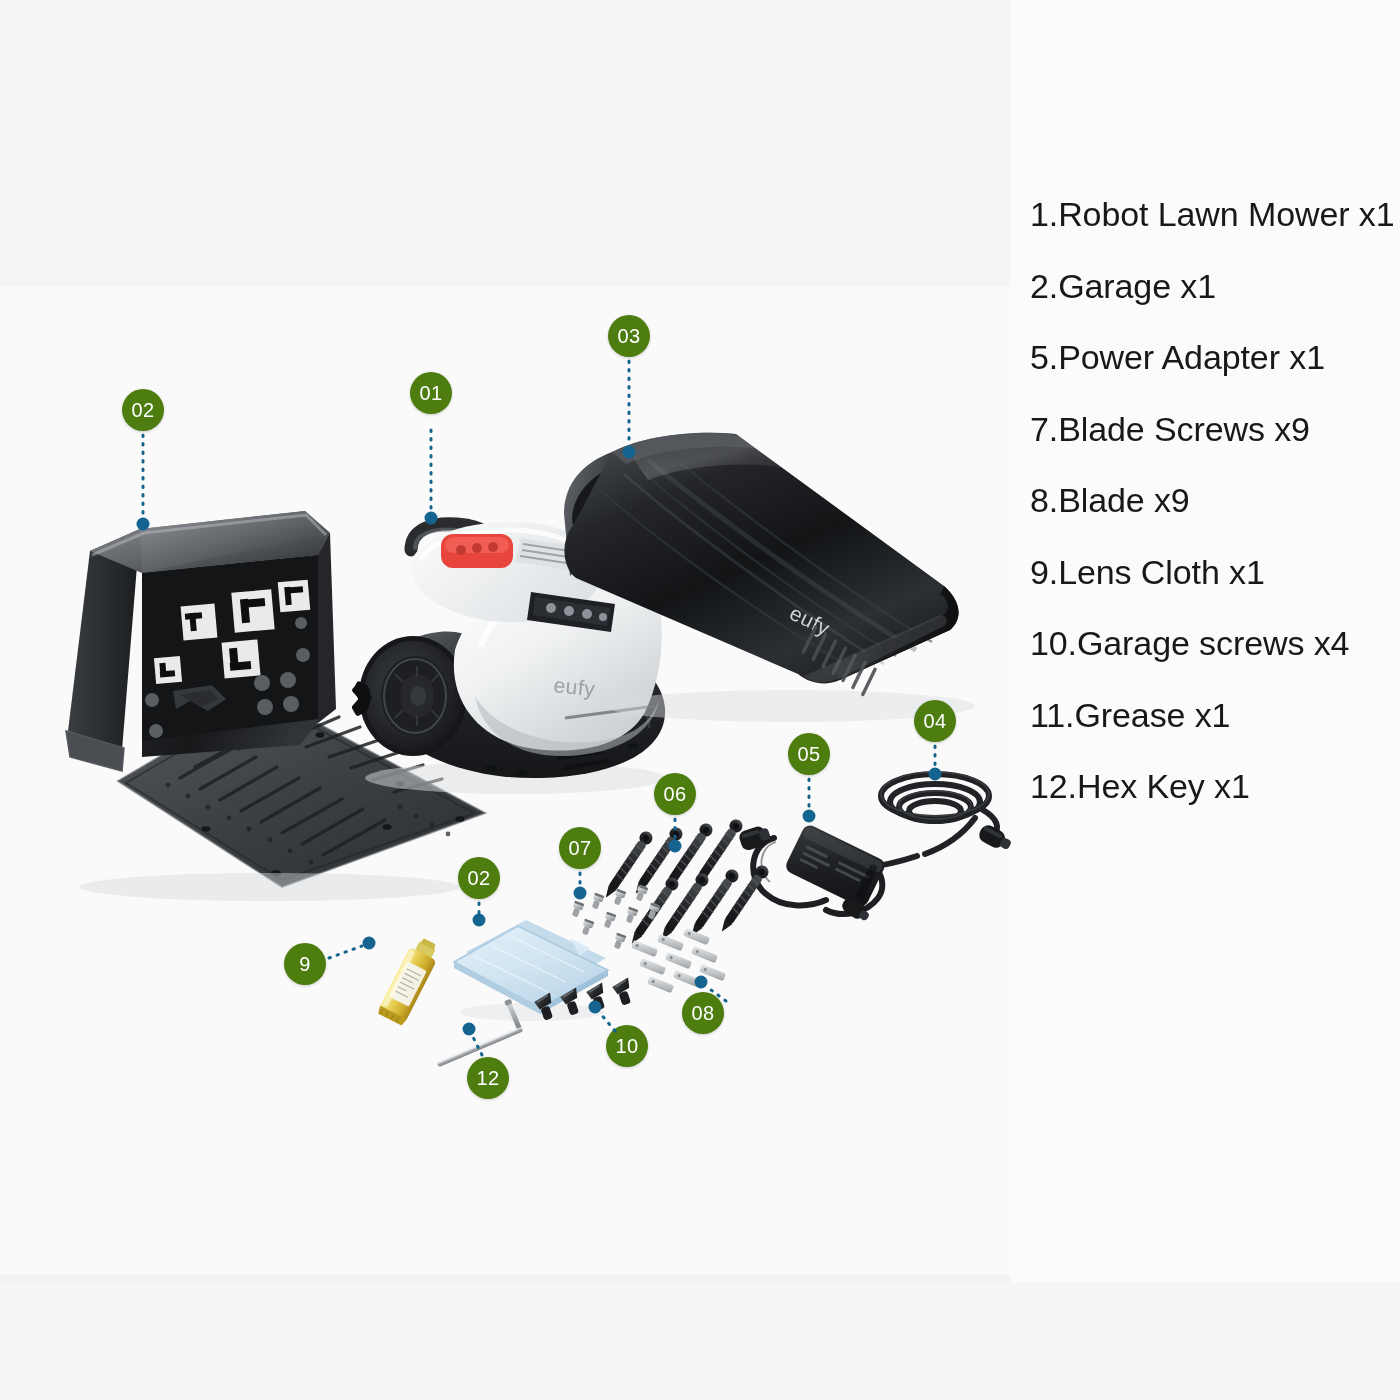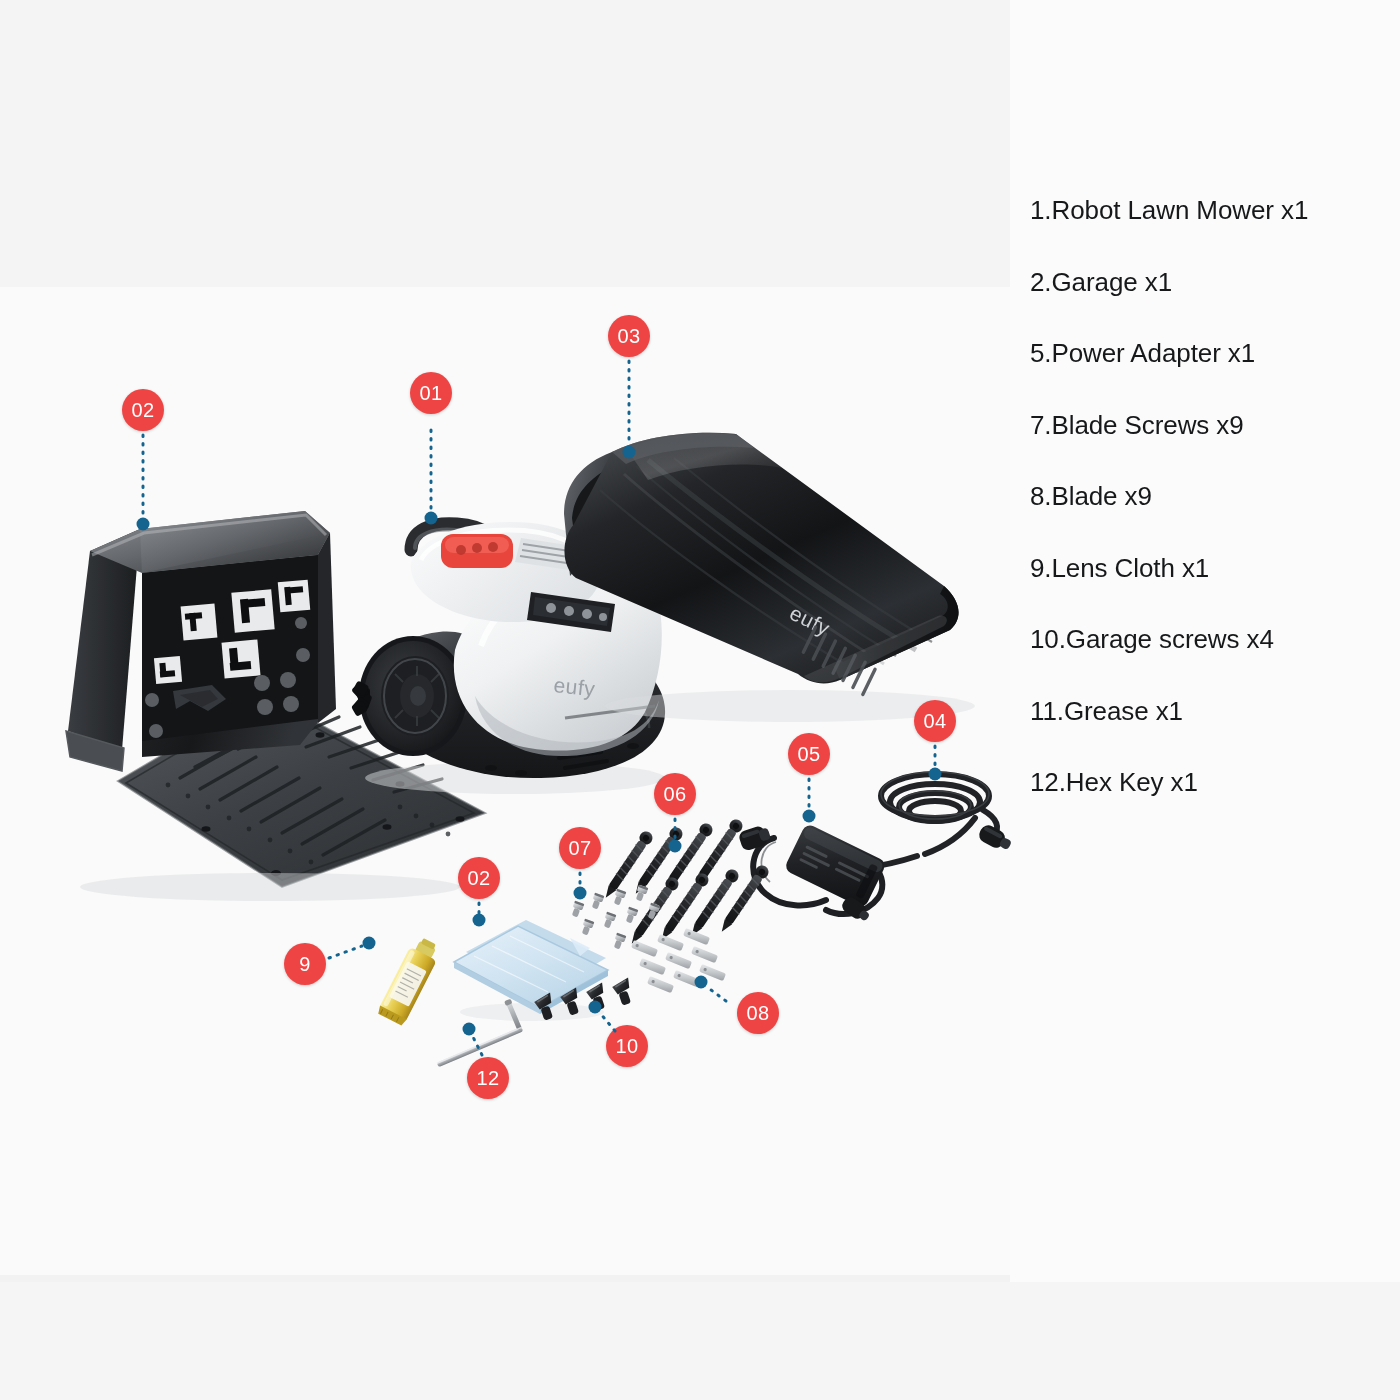--- a/index.html
+++ b/index.html
@@ -18,30 +18,30 @@
   .bg-main-left{left:0;top:287px;width:1010px;height:995px;background:#fafafa;}
   .bg-bottom{left:0;top:1282px;width:1400px;height:118px;background:#f5f5f6;}
   .bg-right{left:1010px;top:0;width:390px;height:1282px;background:#fbfbfb;}
   .bg-strip{left:0;top:1275px;width:1010px;height:9px;background:#f2f2f3;}
 
   
   #parts-list{
     position:absolute;left:1030px;top:196px;width:360px;
   }
   .part-line{
-    font-size:26px;color:#16181a;letter-spacing:-0.1px;
+    font-size:34px;color:#16181a;letter-spacing:-0.1px;
     line-height:1.1;height:71.5px;white-space:nowrap;
     display:flex;align-items:flex-start;
   }
 
   
   .callout{position:absolute;}
   .badge{
     position:absolute;width:42px;height:42px;border-radius:50%;
-    background:#ef4444;color:#ffffff;
+    background:#4d7c0f;color:#ffffff;
     display:flex;align-items:center;justify-content:center;
     font-size:20px;letter-spacing:0.5px;
     box-shadow:0 1px 3px rgba(0,0,0,.18);
   }
   .leader{position:absolute;overflow:visible;}
   .leader .dash{stroke:#14648f;stroke-width:3;stroke-linecap:round;stroke-dasharray:1.5 7;}
   .leader .tip{fill:#14648f;}
 
   
   .art{position:absolute;}
@@ -847,21 +847,21 @@
 
   <div class="callout">
     <div class="badge" style="left:559px;top:827px;">07</div>
     <svg class="leader" style="left:0;top:0;" width="1400" height="1400">
       <line class="dash" x1="580" y1="873" x2="580" y2="887"></line>
       <circle class="tip" cx="580" cy="893" r="6.5"></circle>
     </svg>
   </div>
 
   <div class="callout">
-    <div class="badge" style="left:737px;top:992px;">08</div>
+    <div class="badge" style="left:682px;top:992px;">08</div>
     <svg class="leader" style="left:0;top:0;" width="1400" height="1400">
       <line class="dash" x1="726" y1="1001" x2="707" y2="987"></line>
       <circle class="tip" cx="701" cy="982" r="6.5"></circle>
     </svg>
   </div>
 
   <div class="callout">
     <div class="badge" style="left:458px;top:857px;">02</div>
     <svg class="leader" style="left:0;top:0;" width="1400" height="1400">
       <line class="dash" x1="479" y1="903" x2="479" y2="914"></line>

